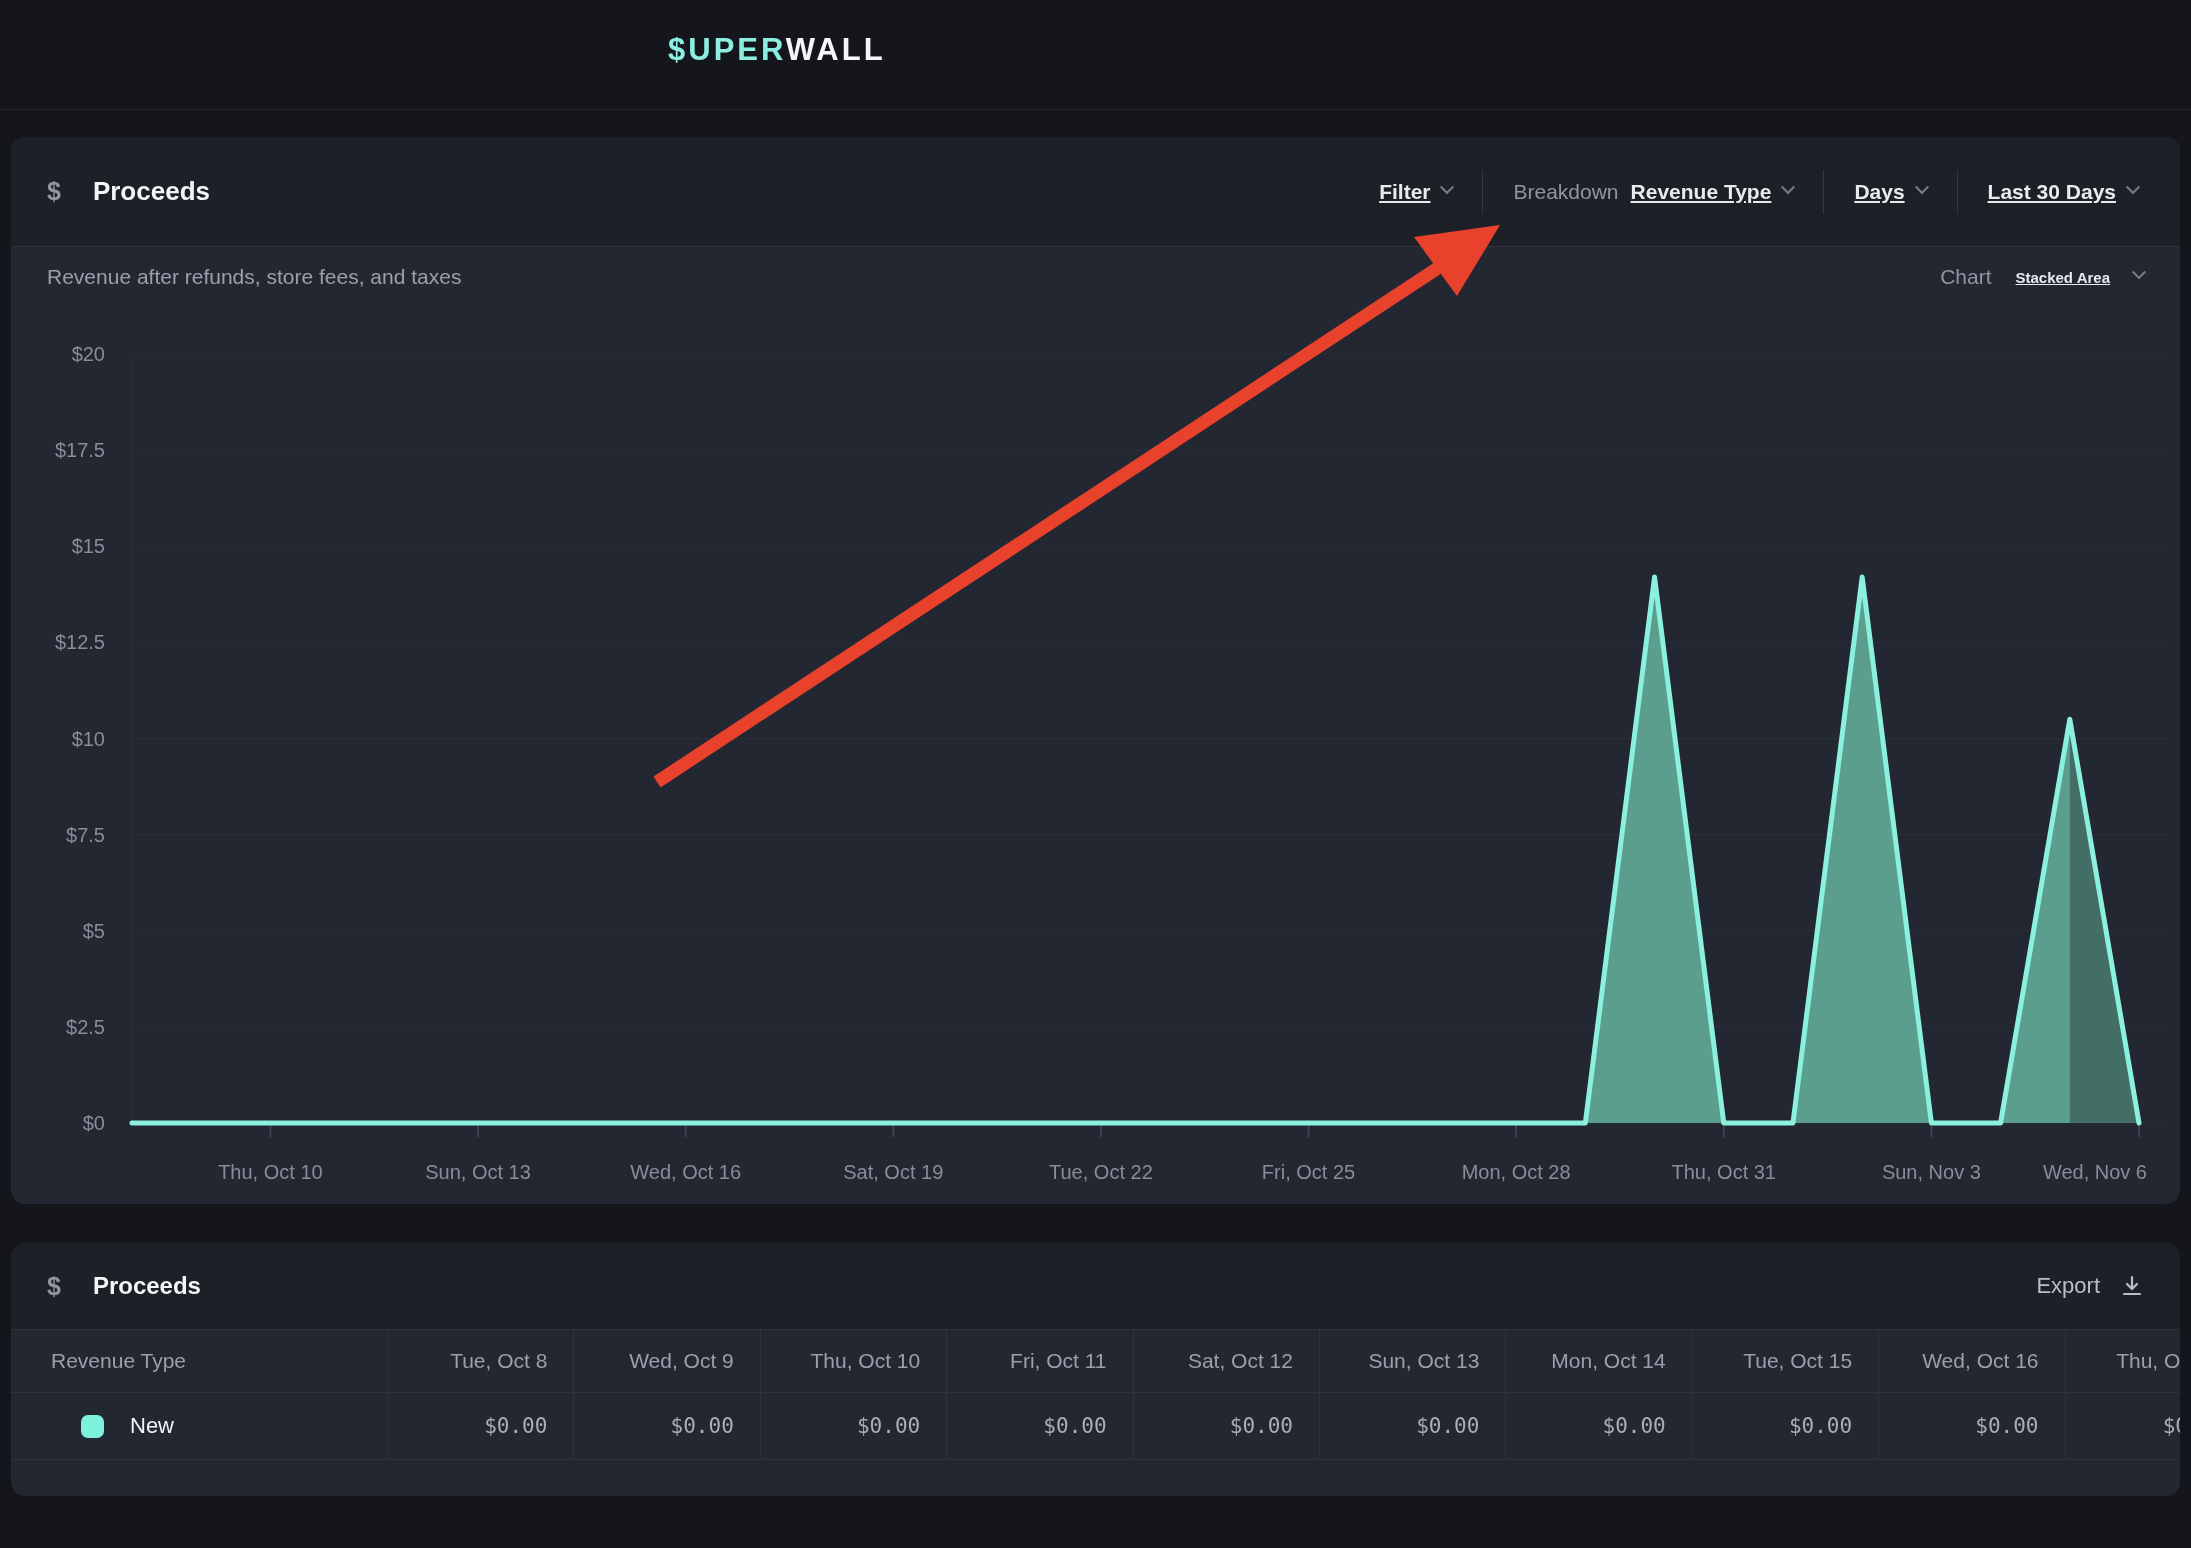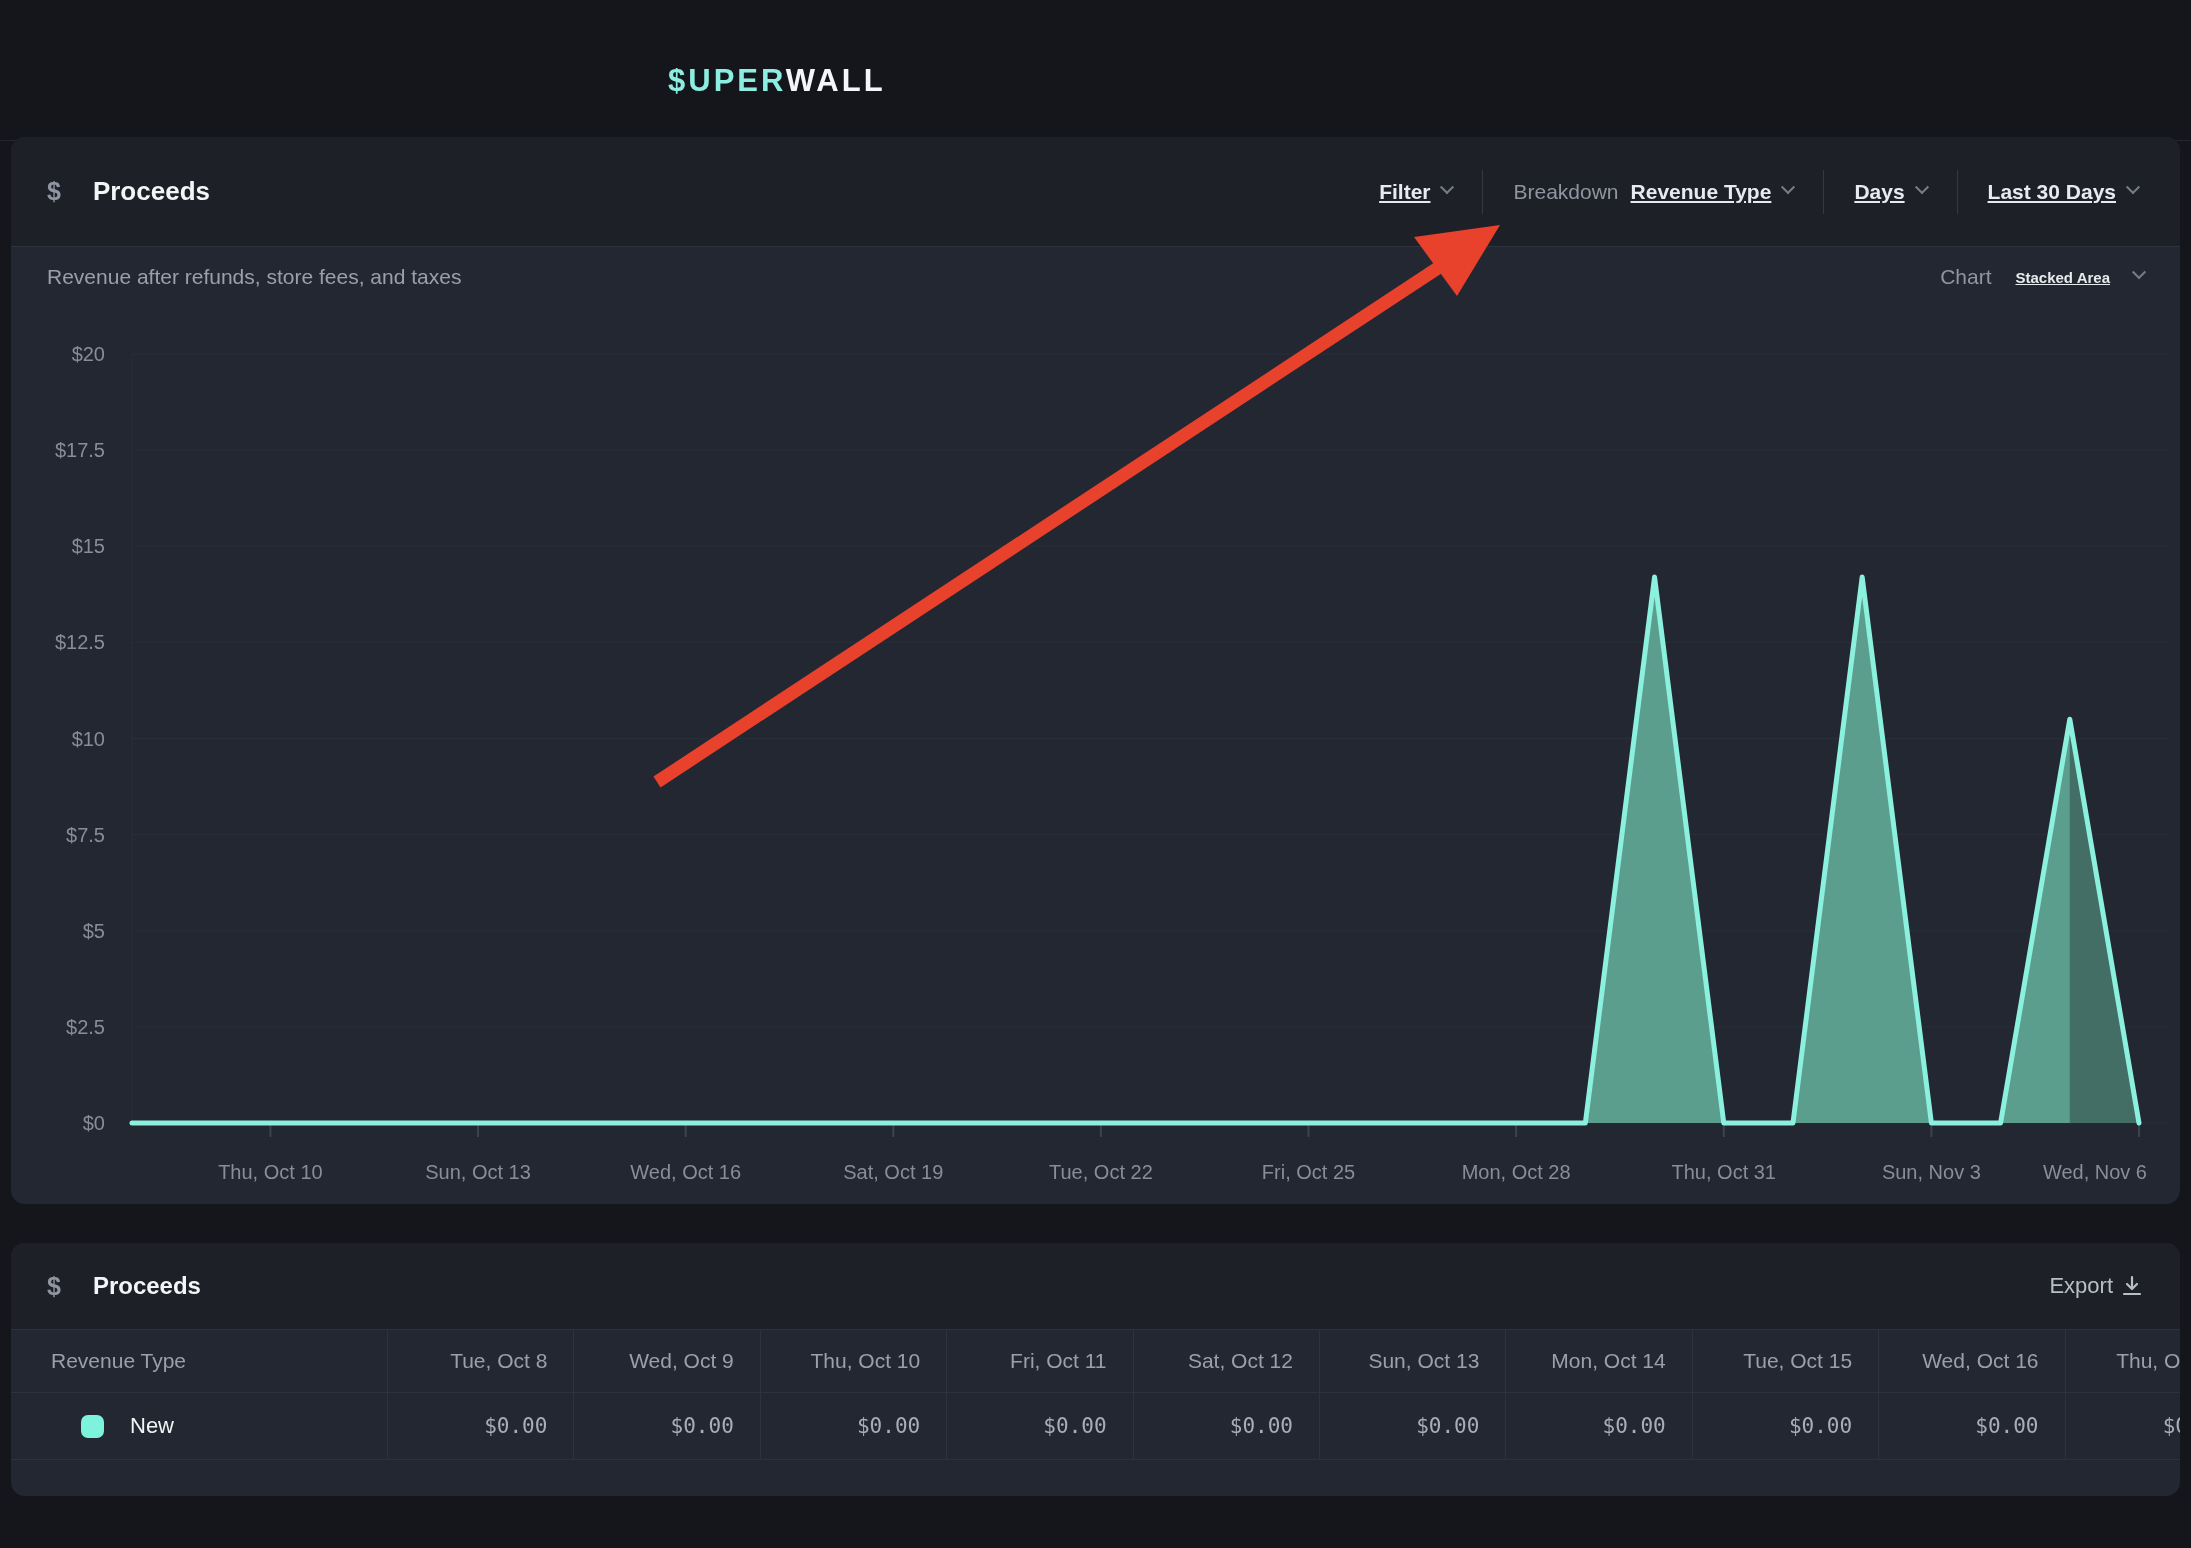--- a/index.html
+++ b/index.html
@@ -1,21 +1,21 @@
 <!DOCTYPE html>
 <html><head>
 <meta charset="utf-8">
 <style>
   * { margin:0; padding:0; box-sizing:border-box; }
   html,body { width:2191px; height:1548px; background:#14161b; overflow:hidden;
               font-family:"Liberation Sans", sans-serif; }
 
   
   .topbar { position:absolute; left:0; top:0; width:2191px; height:110px;
-            background:#14161b; border-bottom:1px solid #23262e;margin-top:31px; }
+            background:#14161b; border-bottom:1px solid #23262e; }
   .logo { position:absolute; left:668px; top:32px; font-size:31px; font-weight:bold;
           letter-spacing:3px; white-space:nowrap; }
   .logo .accent { color:#8ceee0; }
   .logo .rest   { color:#f5f6f8; }
 
   
   .panel { position:absolute; background:#232731; border-radius:14px; overflow:hidden; }
   .panel-chart { left:11px; top:137px;  width:2169px; height:1067px; }
   .panel-table { left:11px; top:1243px; width:2169px; height:253px; }
 
@@ -55,21 +55,21 @@
   .trow.body { border-bottom:1px solid #2e323c; height:67px; }
   .tcell { display:flex; align-items:center; justify-content:flex-end;
            padding:0 26px; border-right:1px solid #2e323c; overflow:visible; white-space:nowrap; }
   .tcell:last-child { border-right:none; }
   .tcell.first { justify-content:flex-start; padding-left:40px; }
   .trow.head .tcell { color:#9aa0ab; font-size:21px; }
   .trow.body .tcell { color:#a8adb8; font-size:21px; font-family:"DejaVu Sans Mono", monospace;margin-left:30px; }
   .swatch { width:23px; height:23px; border-radius:7px; background:#7df3de; margin-right:26px; flex:none; }
   .row-label { color:#f2f3f5; font-size:22px; font-family:"Liberation Sans", sans-serif; font-weight:500; }
 
-  .export { display:flex; align-items:center; gap:7px; cursor:pointer; }
+  .export { display:flex; align-items:center; gap:20px; cursor:pointer; }
   .export-label { color:#b9bec8; font-size:22px; }
 
   
   .arrow-overlay { position:absolute; left:0; top:0; width:2191px; height:1548px;
                    pointer-events:none; z-index:50; }
 </style>
 </head>
 <body>
 
 <div class="topbar">

